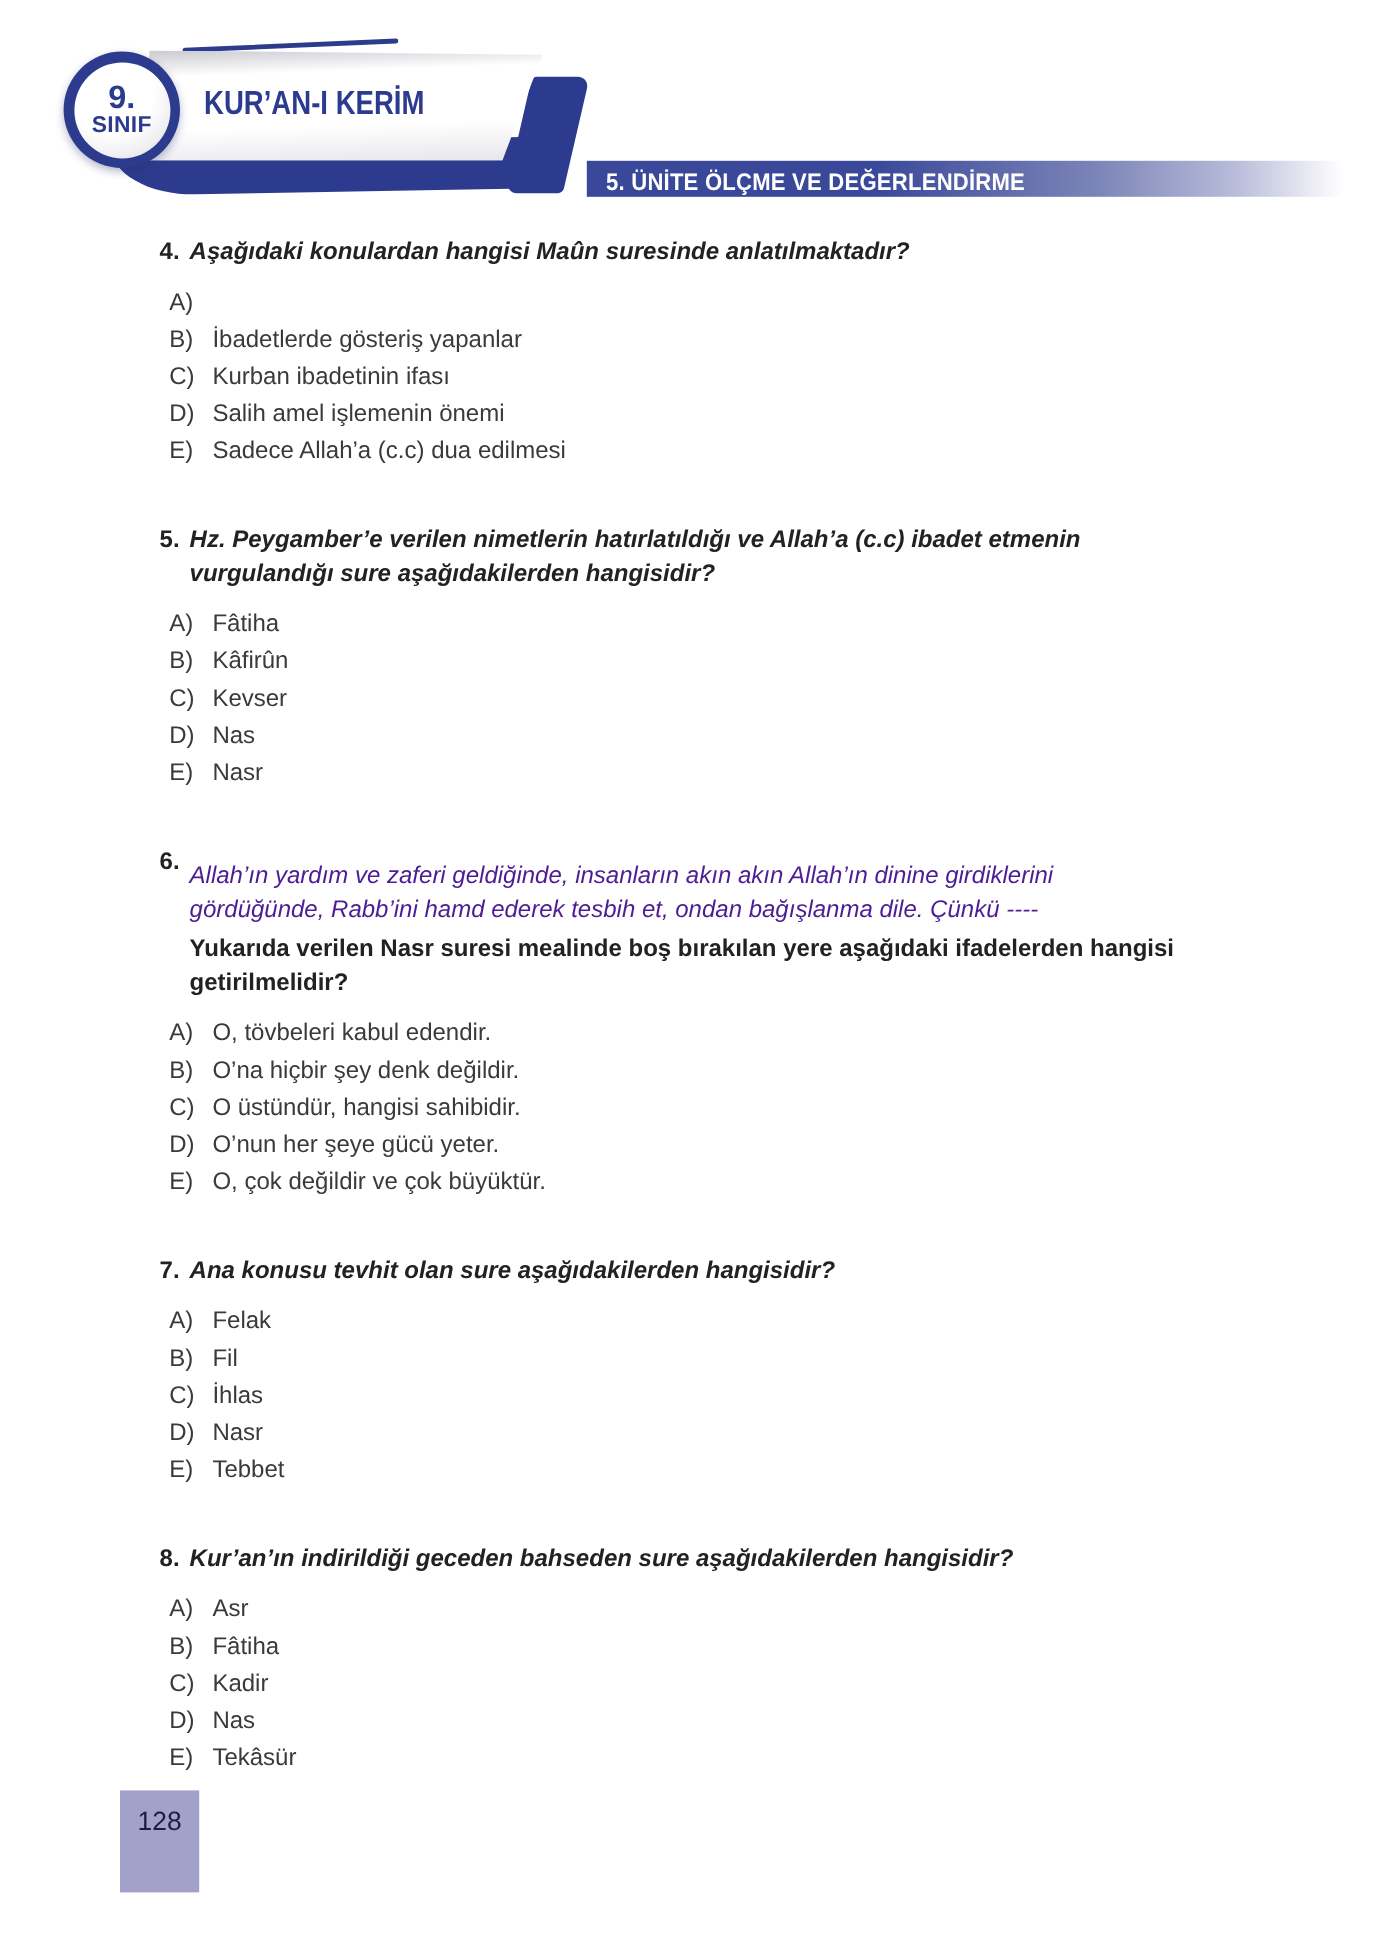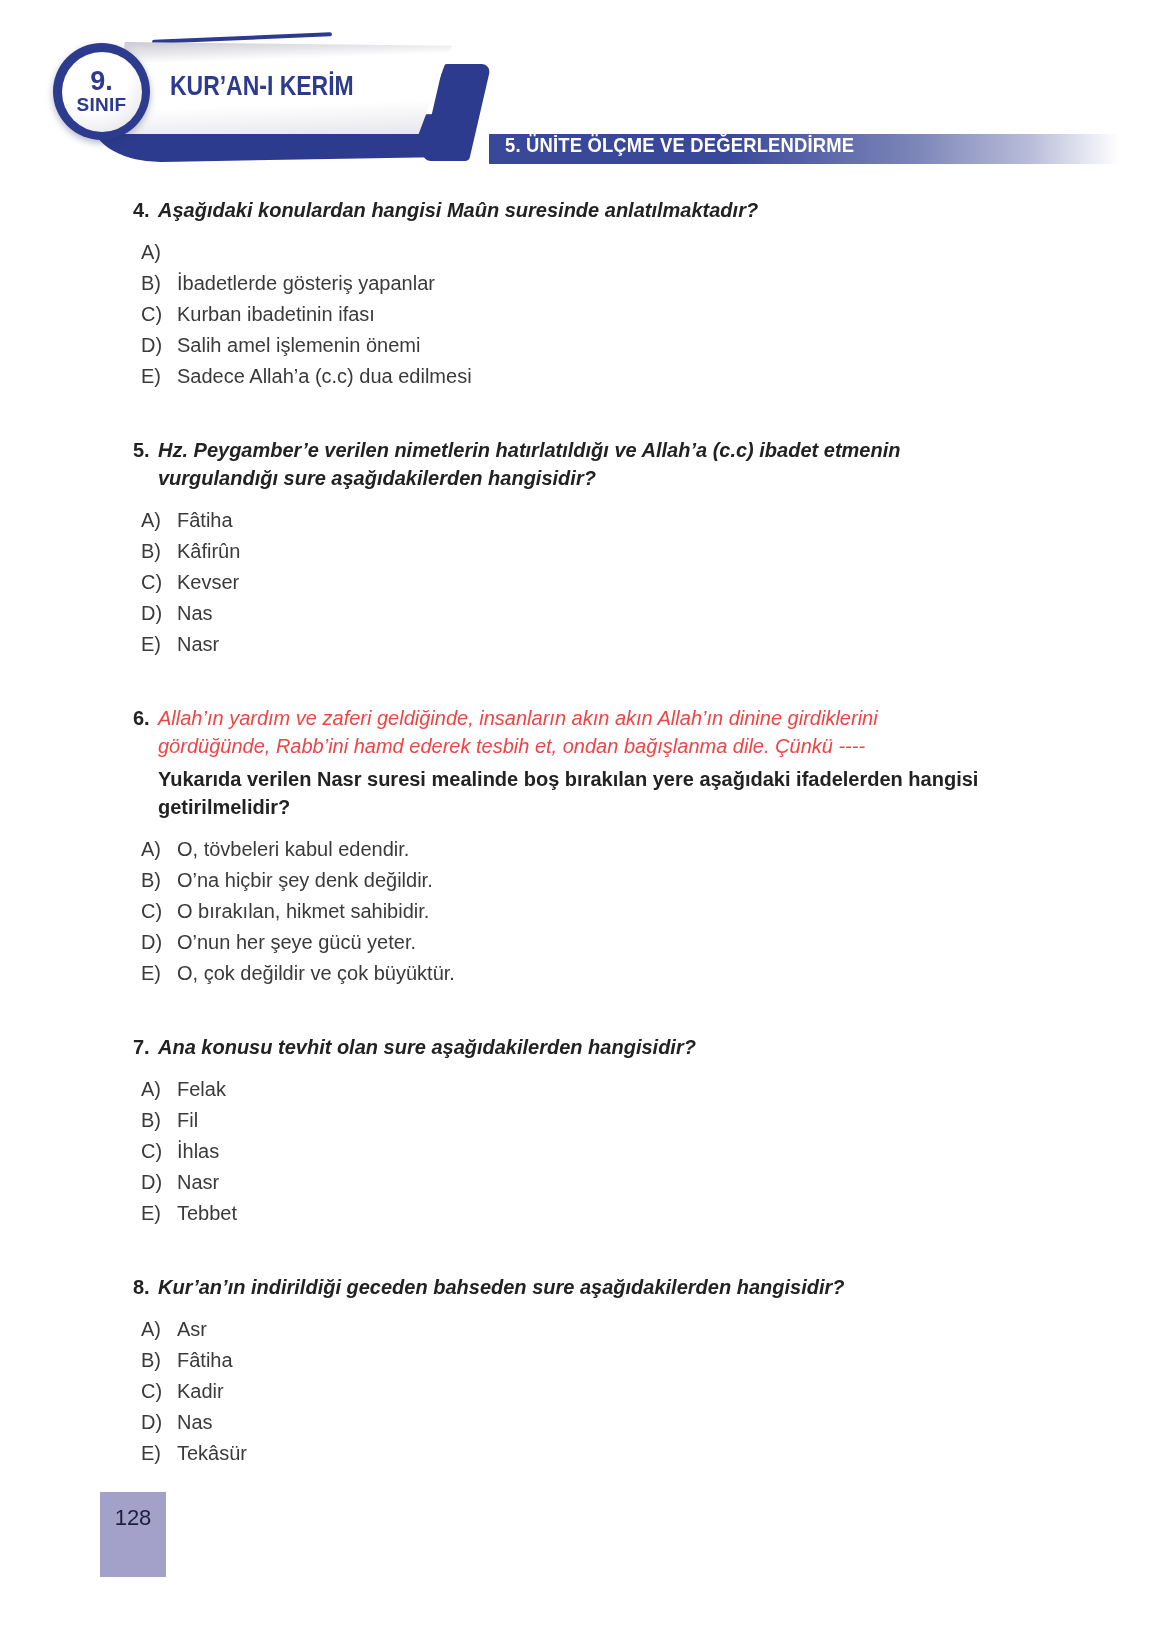--- a/index.html
+++ b/index.html
@@ -60,21 +60,21 @@
 
   .course-title {
     position:absolute; left:170px; top:70px; margin:0;
     font-size:28px; font-weight:bold; color:#2c3b8e;
     transform:scaleX(0.82); transform-origin:left center;
     white-space:nowrap; z-index:4;
   }
   .unit-banner {
     position:absolute; left:489px; top:134px; width:630px; height:30px;
     background:linear-gradient(90deg,#3a489a 0%,#3a489a 38%,#7d86b8 68%,#b9bdda 86%,rgba(255,255,255,0) 100%);
-    display:flex; align-items:flex-start;
+    display:flex; align-items:flex-end;
     padding-left:16px; box-sizing:border-box; z-index:4;
   }
   .unit-banner span {
     color:#ffffff; font-weight:bold; font-size:20px;
     transform:scaleX(0.92); transform-origin:left center;
     white-space:nowrap; letter-spacing:0.2px;
   }
 
   
   .questions {
@@ -82,21 +82,21 @@
   }
   .question { margin:0 0 44px 0; }
   .q-head { display:flex; }
   .q-num {
     flex:0 0 25px; font-weight:bold; font-size:20px; line-height:28px; color:#222222;
   }
   .q-lead {
     margin:0; font-weight:bold; font-size:20px; line-height:28px;
     white-space:pre-line; color:#222222;font-style:italic;
   }
-  .q-lead.regular { font-weight:normal; color:#ef4444; }
+  .q-lead.regular { font-weight:normal; color:#4c1d95;margin-top:12px; }
   .q-stem2 {
     margin:5px 0 0 25px; font-weight:bold; font-size:20px; line-height:28px;
     white-space:pre-line; color:#222222;
   }
   .options {
     list-style:none; margin:13px 0 0 0; padding:0 0 0 8px;
   }
   .options li { display:flex; font-size:20px; line-height:31px; color:#3a3a3a; }
   .opt-label { flex:0 0 36px; }
 
@@ -204,21 +204,21 @@
           <li>
             <span class="opt-label">A)</span>
             <span class="opt-text">O, tövbeleri kabul edendir.</span>
           </li>
           <li>
             <span class="opt-label">B)</span>
             <span class="opt-text">O’na hiçbir şey denk değildir.</span>
           </li>
           <li>
             <span class="opt-label">C)</span>
-            <span class="opt-text">O bırakılan, hikmet sahibidir.</span>
+            <span class="opt-text">O üstündür, hangisi sahibidir.</span>
           </li>
           <li>
             <span class="opt-label">D)</span>
             <span class="opt-text">O’nun her şeye gücü yeter.</span>
           </li>
           <li>
             <span class="opt-label">E)</span>
             <span class="opt-text">O, çok değildir ve çok büyüktür.</span>
           </li>
         </ul>

